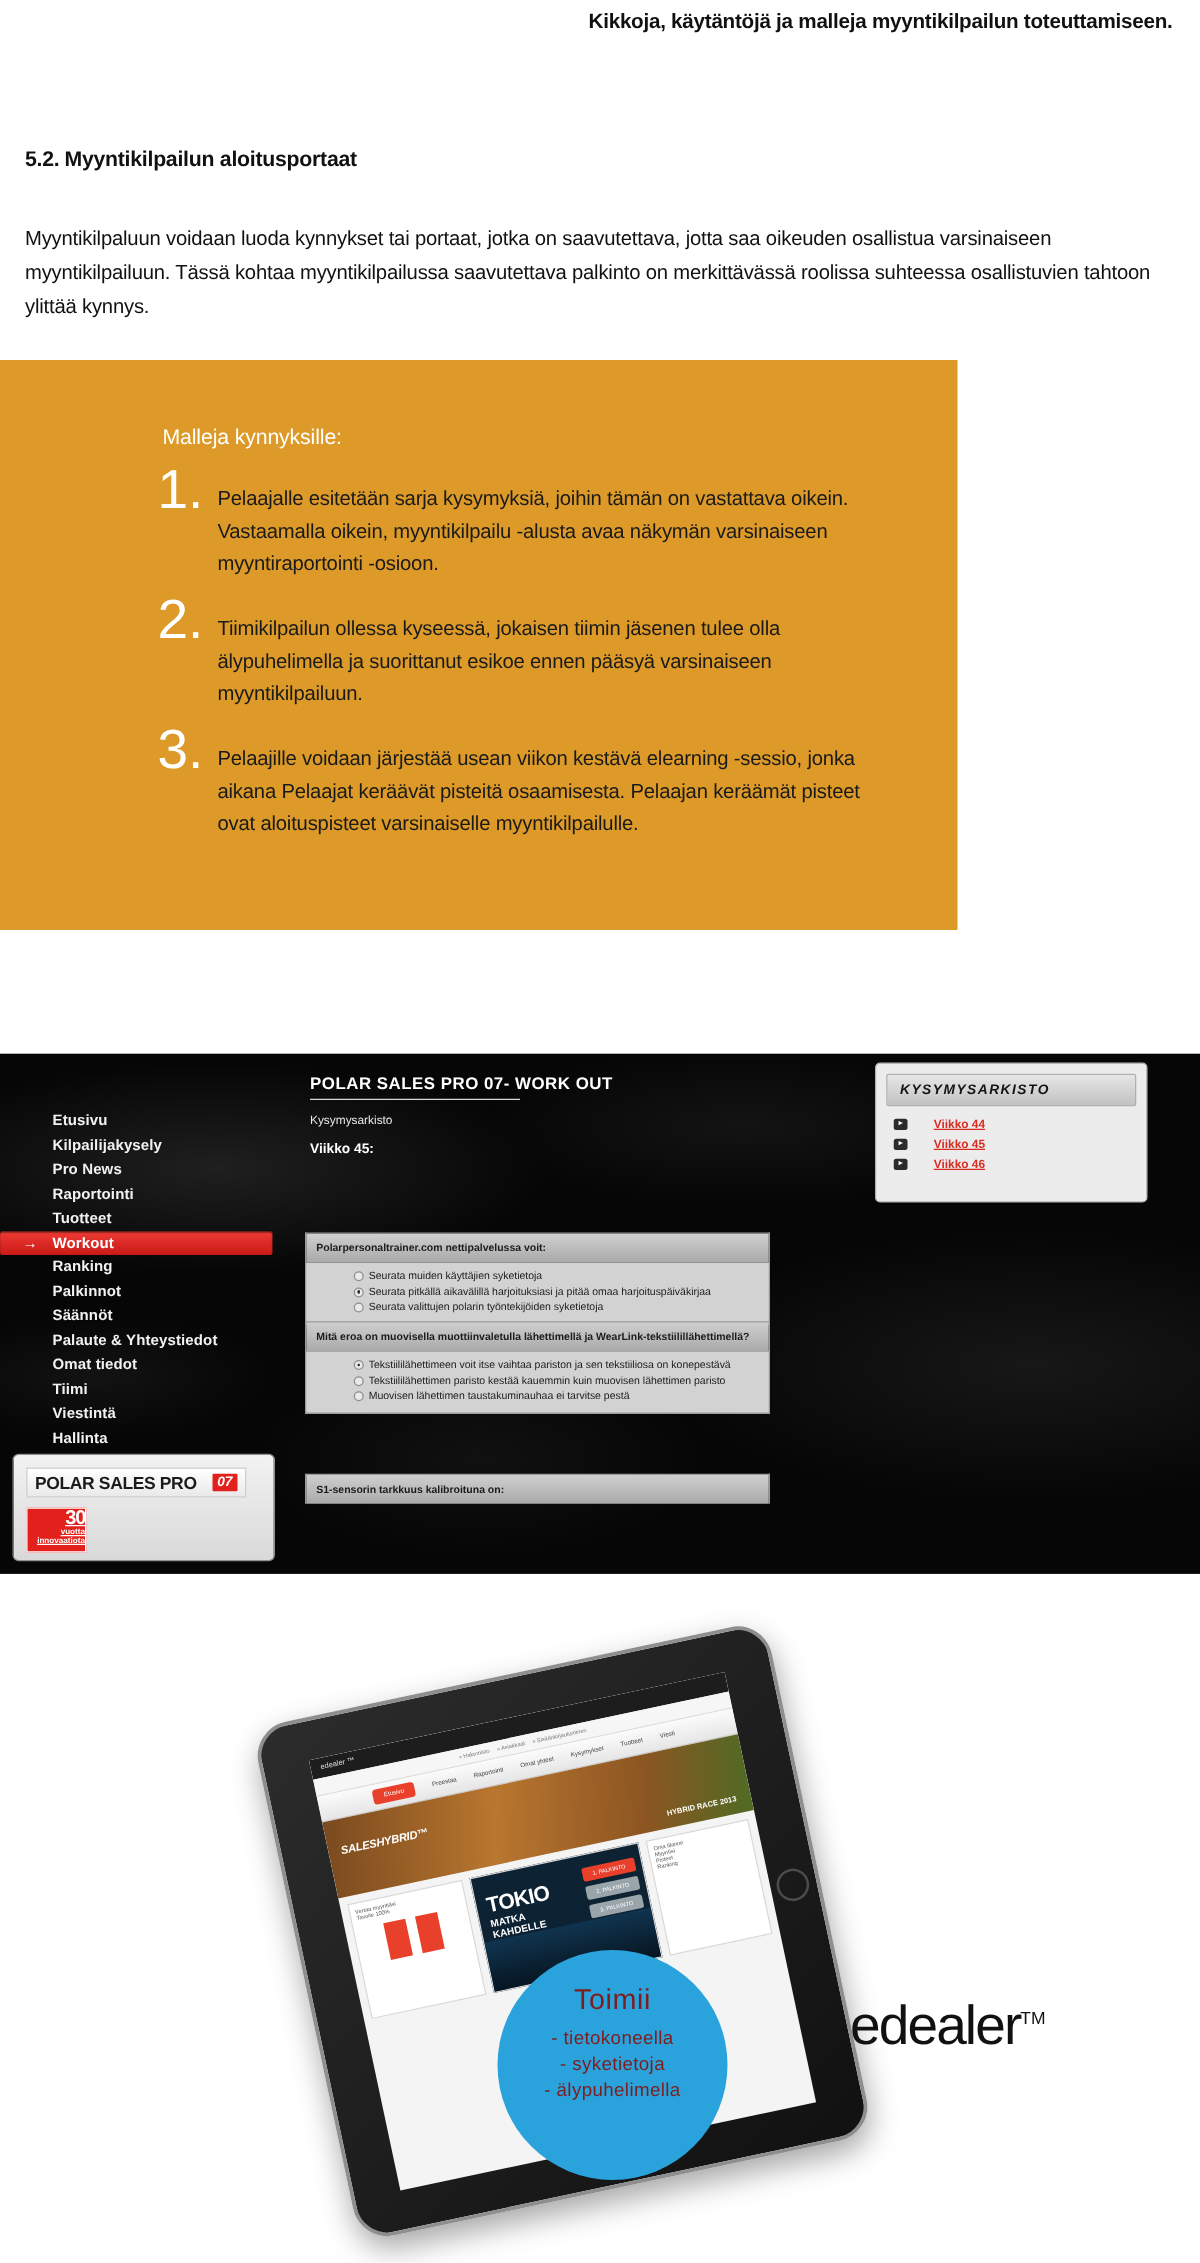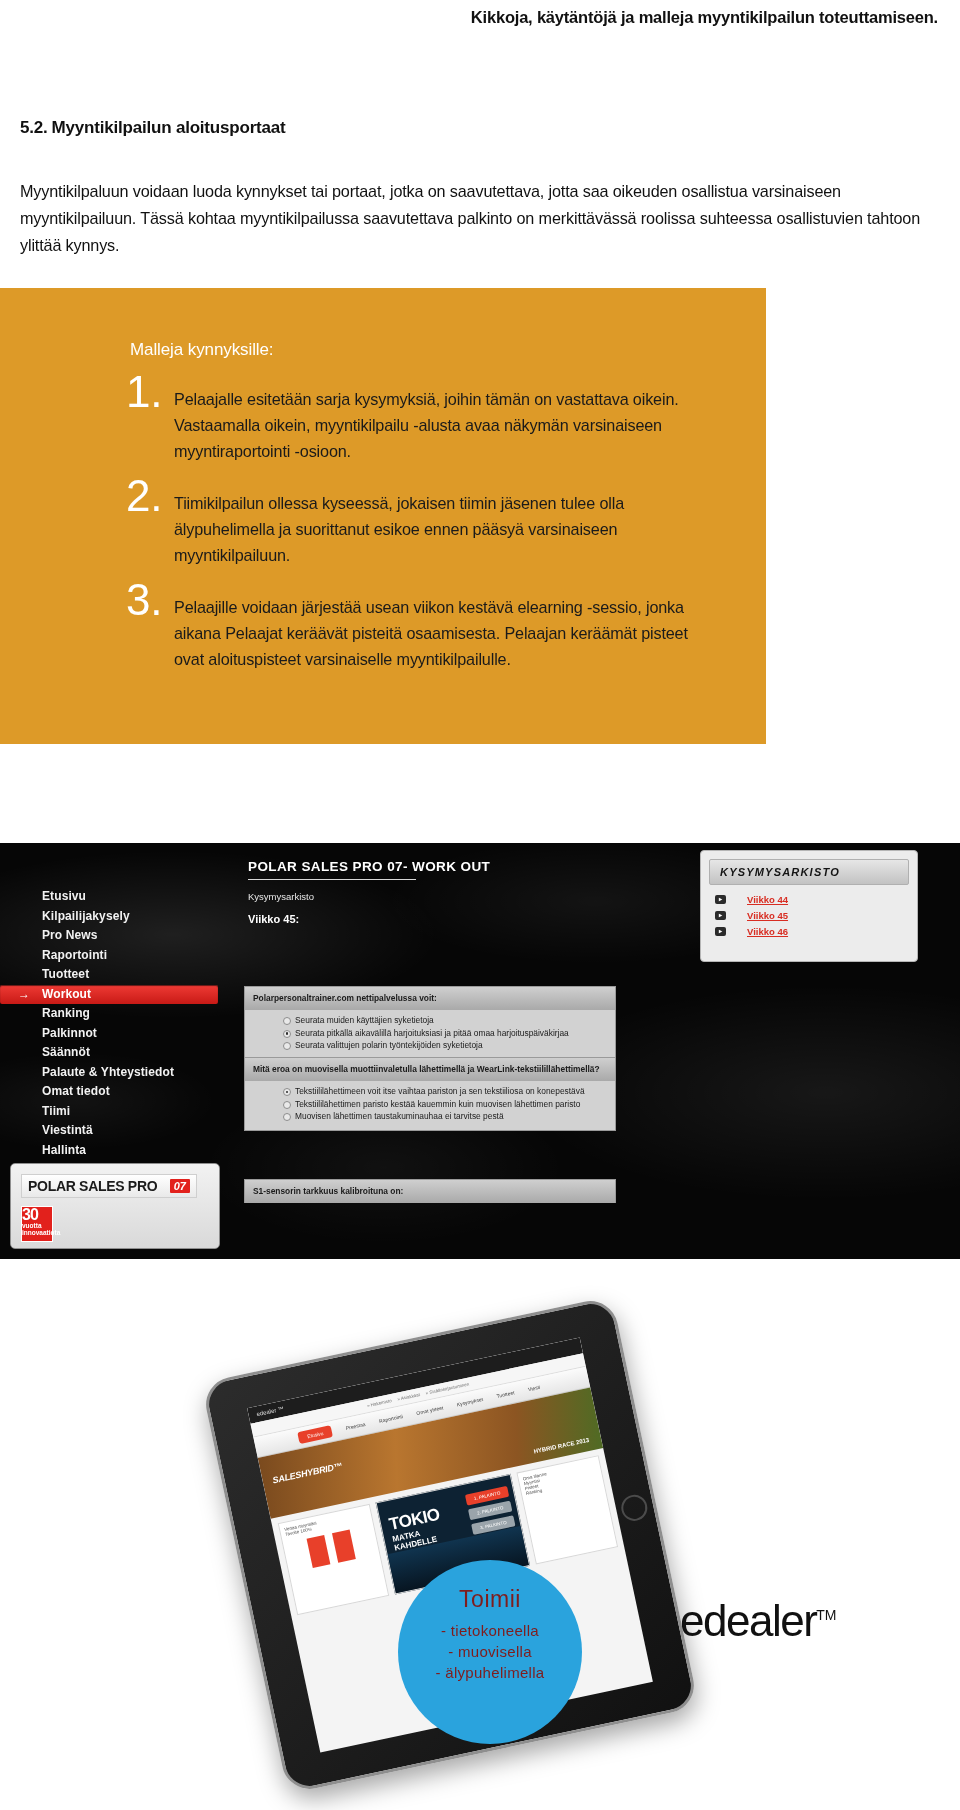--- a/index.html
+++ b/index.html
@@ -95,23 +95,23 @@
   }
   .brand-bar .txt{
     font-size:14px;font-weight:bold;color:#1b1b1b;
     letter-spacing:-0.3px;
   }
   .brand-bar .badge{
     margin-left:auto;background:#e2211c;color:#fff;font-size:11px;
     font-weight:bold;font-style:italic;padding:1px 4px;border-radius:1px;
   }
   .anniv{
-    position:absolute;left:10px;top:42px;width:32px;height:36px;
+    position:absolute;left:10px;top:42px;width:48px;height:36px;
     background:#e2211c;border:1px solid #ffffff;
-    color:#ffffff;text-align:left;box-sizing:border-box;padding-top:1px;
+    color:#ffffff;text-align:right;box-sizing:border-box;padding-top:1px;text-decoration:underline;
   }
   .anniv .n{font-size:16px;font-weight:bold;line-height:14px;letter-spacing:-1px;}
   .anniv .l1{font-size:6.5px;line-height:7px;font-weight:bold;}
   .anniv .l2{font-size:6.5px;line-height:7px;font-weight:bold;}
 
   .app-main{position:absolute;left:240px;top:0;width:420px;height:416px;}
   .app-title{
     position:absolute;left:8px;top:16px;
     color:#ffffff;font-size:13.5px;font-weight:bold;letter-spacing:0.4px;
   }
@@ -401,21 +401,21 @@
         </div>
       </div>
     </div>
 
   </div>
 
   <div class="callout">
     <div class="c-title">Toimii</div>
     <div class="c-lines">
       <div class="c-line">- tietokoneella</div>
-      <div class="c-line">- muovisella</div>
+      <div class="c-line">- syketietoja</div>
       <div class="c-line">- älypuhelimella</div>
     </div>
   </div>
 
   <div class="edealer">
     <span>edealer</span><span class="tm">TM</span>
   </div>
 
 </div>
 

